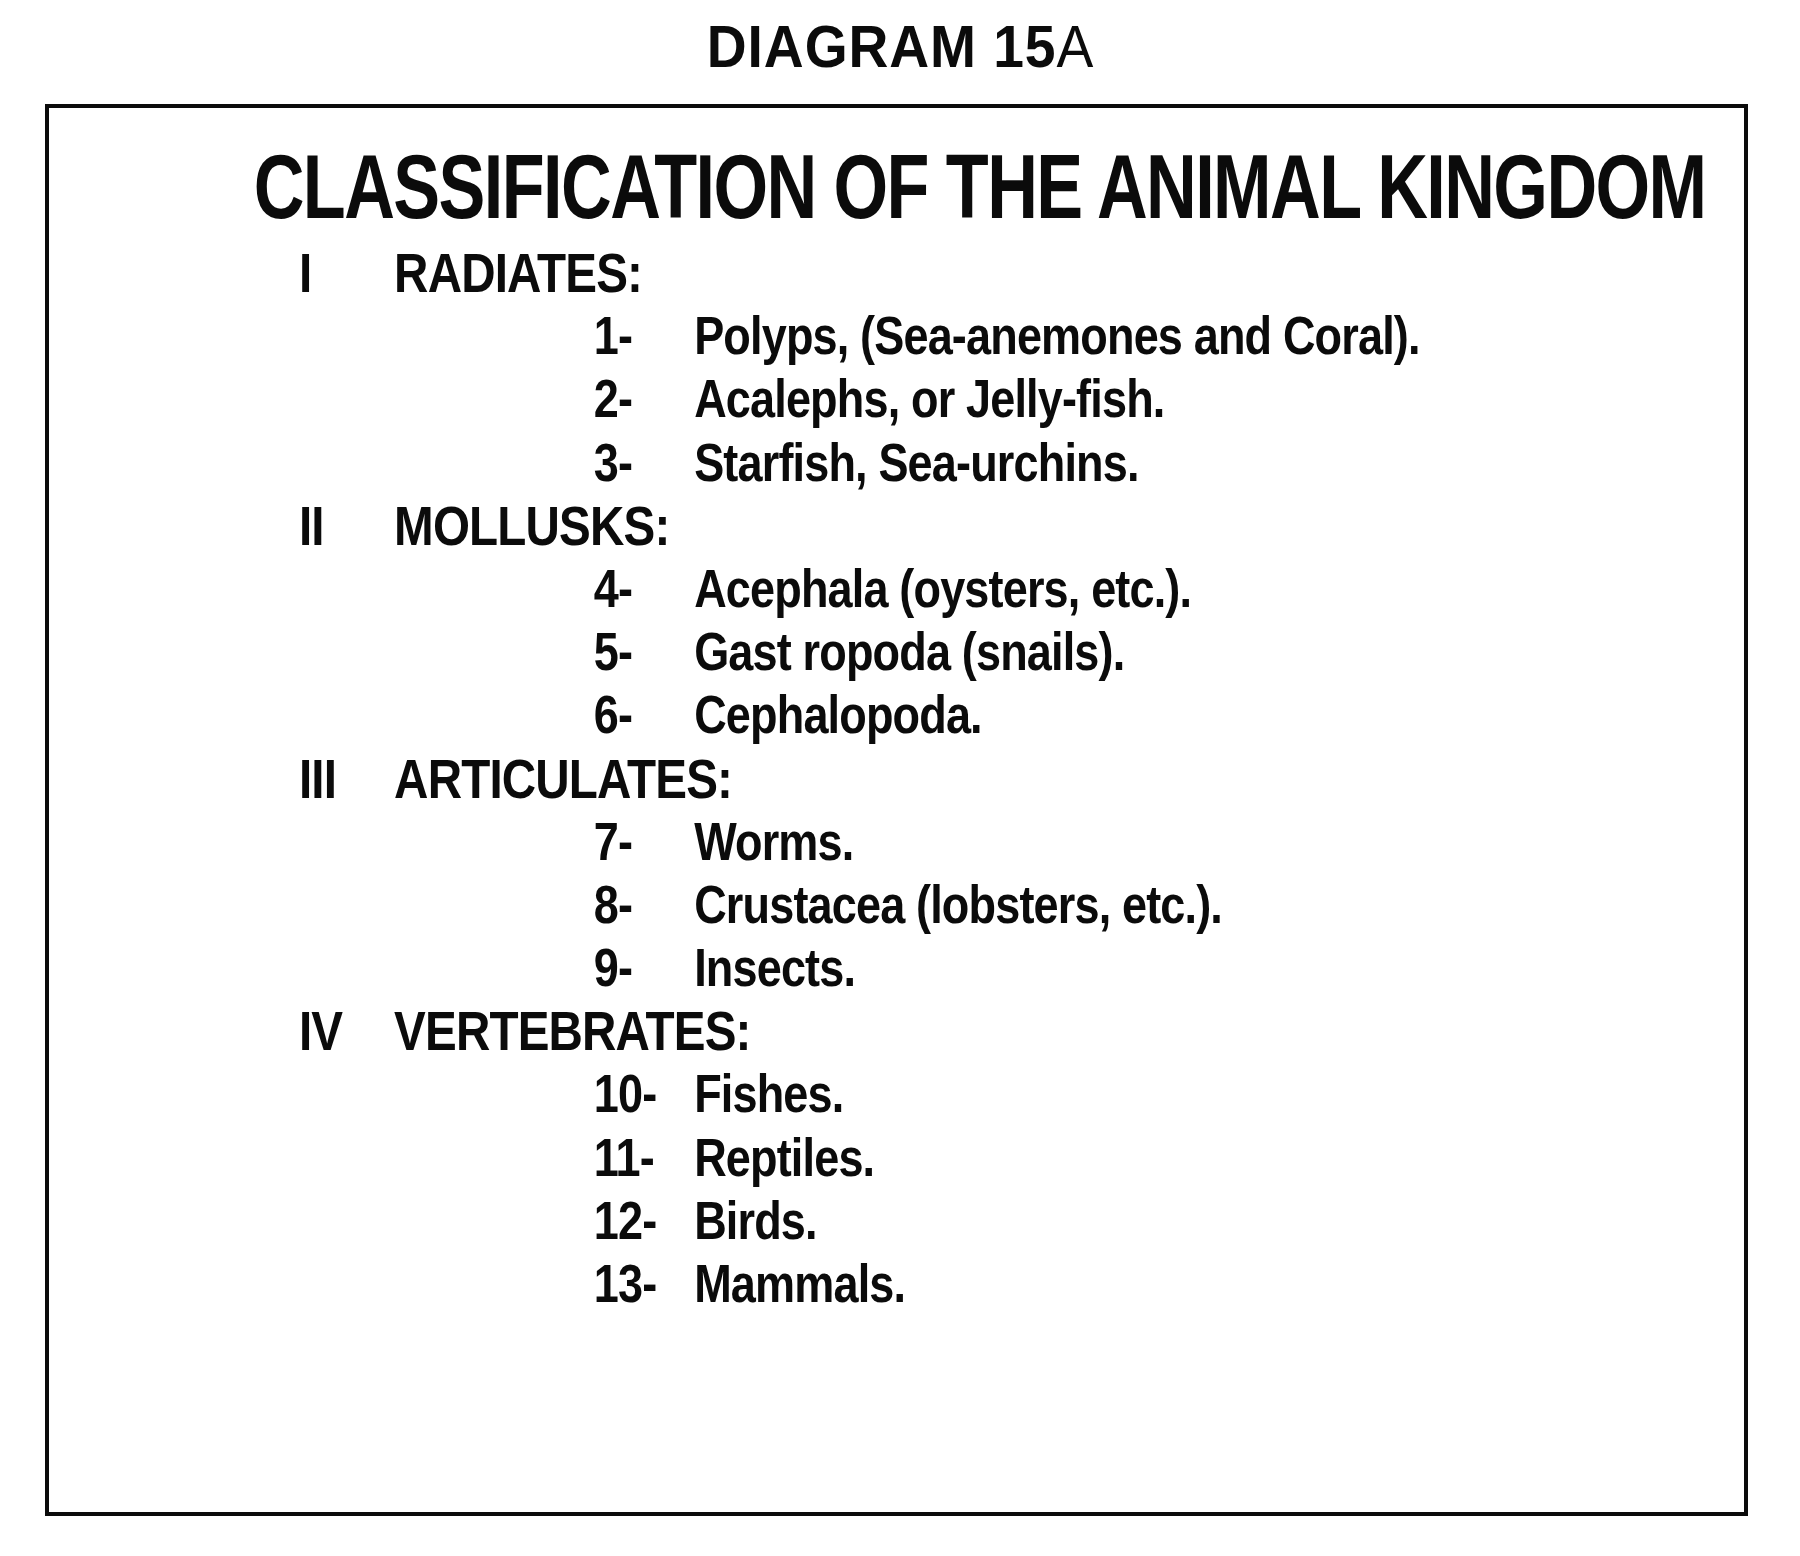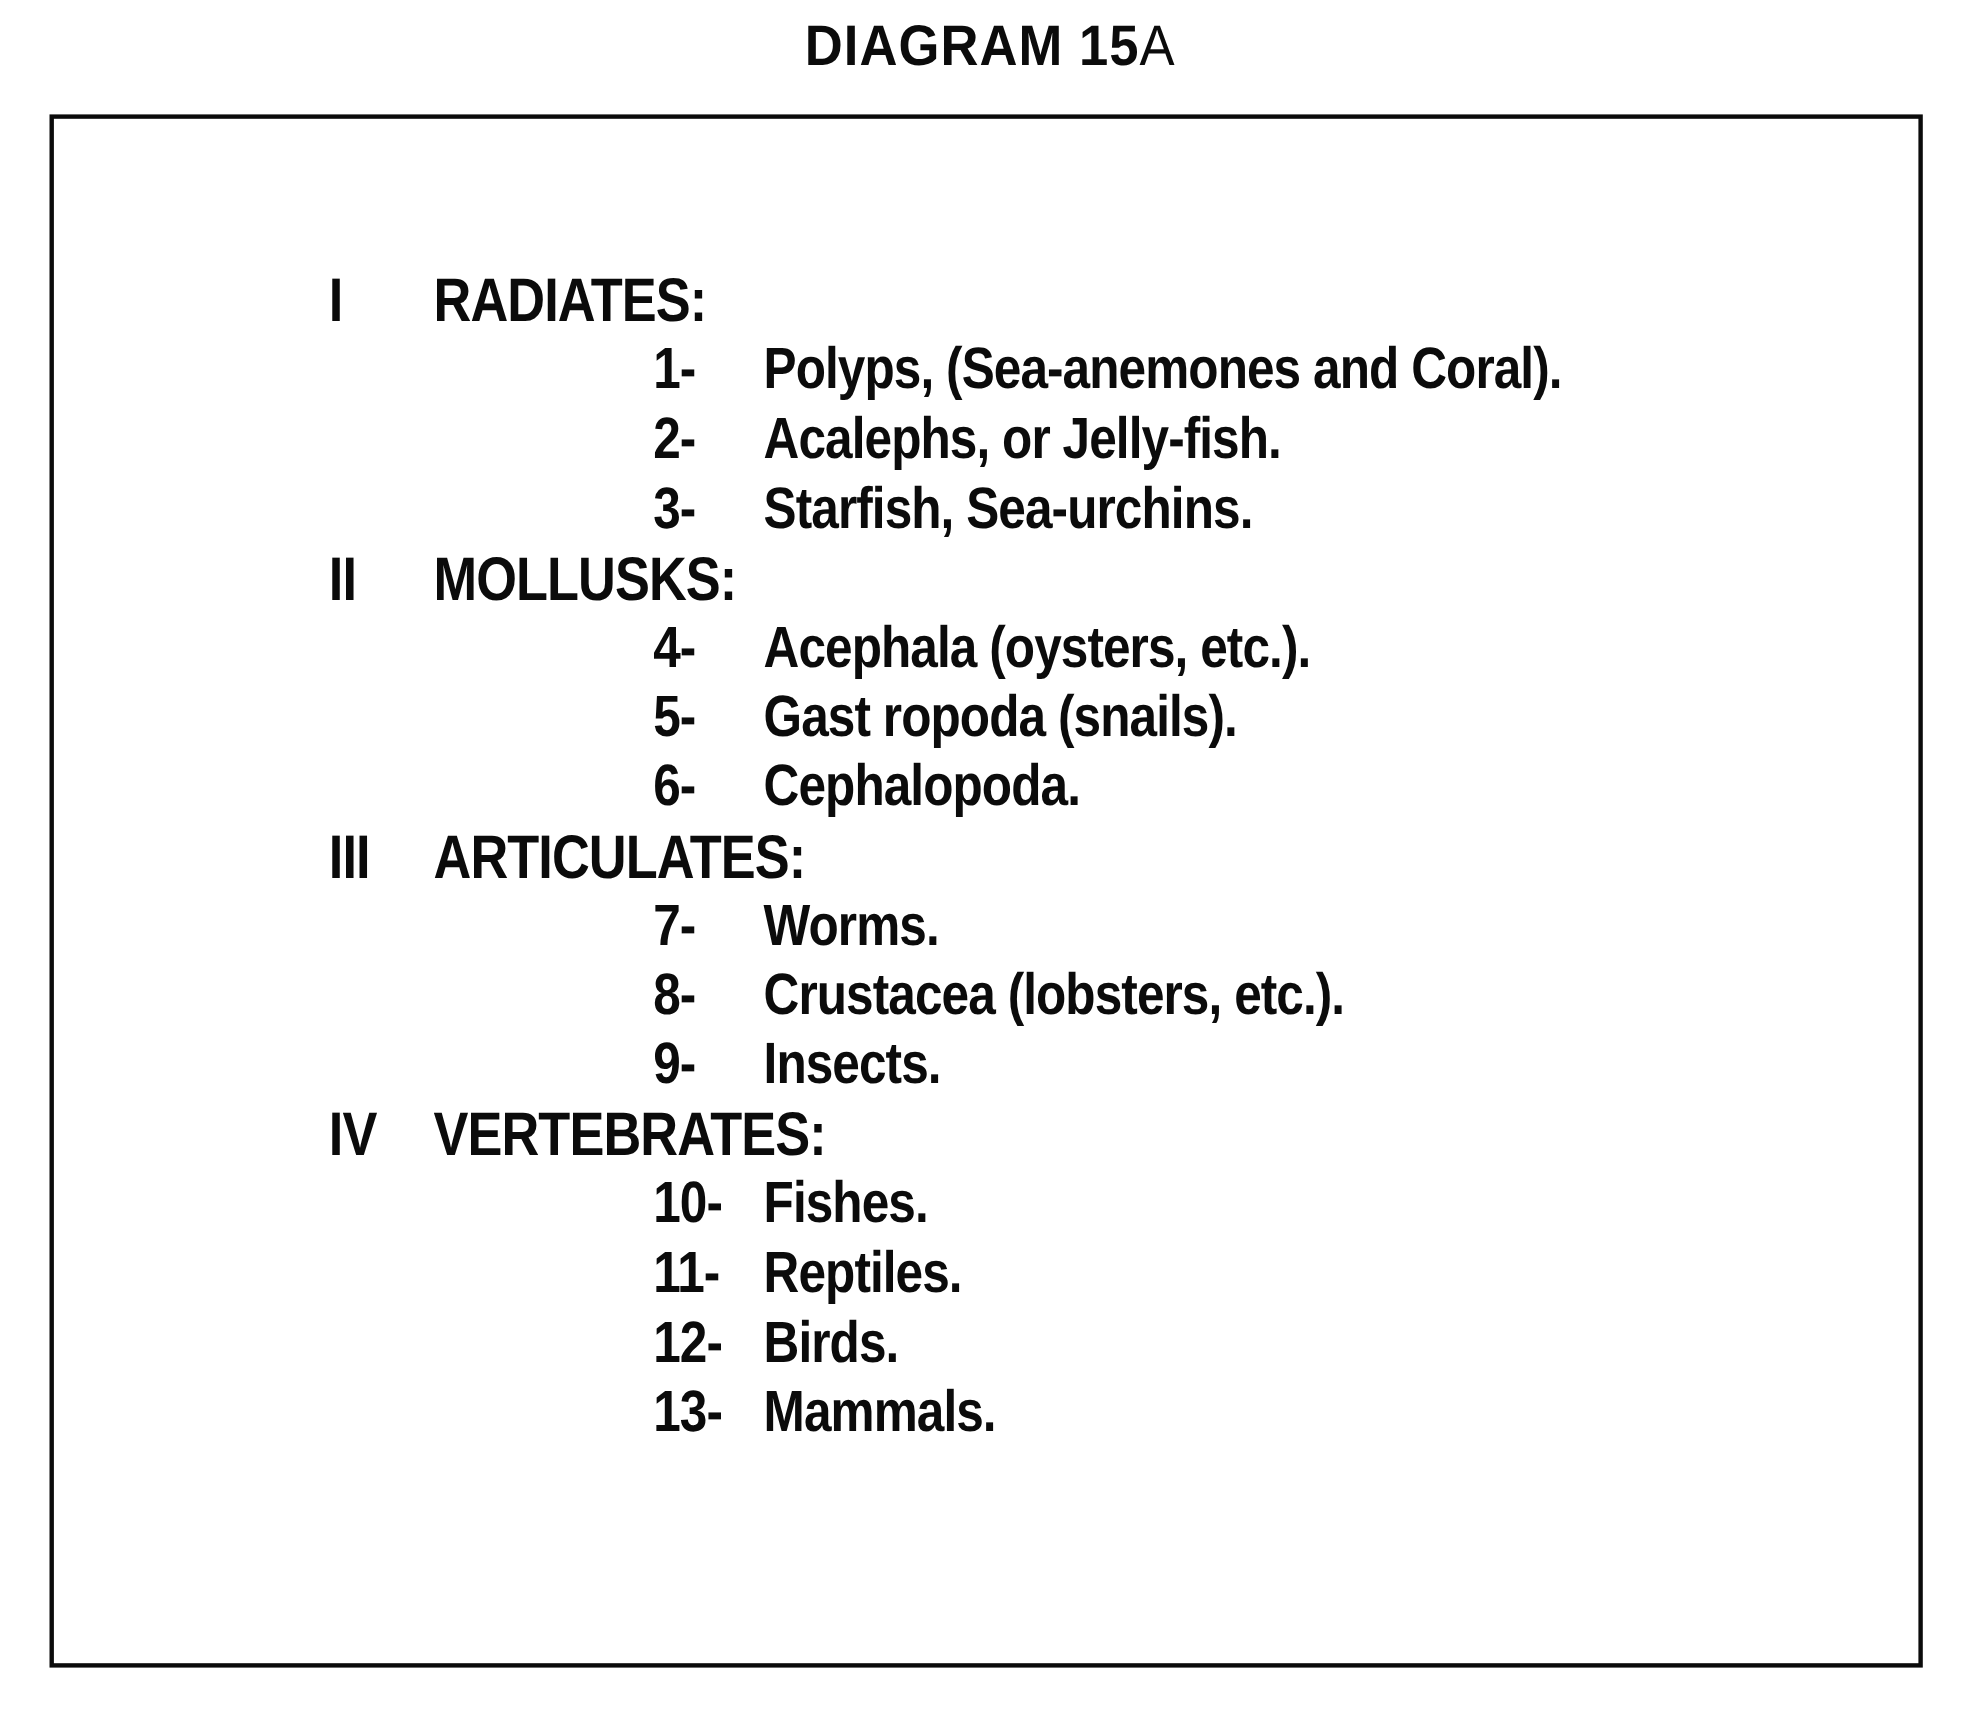--- a/index.html
+++ b/index.html
@@ -9,21 +9,21 @@
     color: #0b0b0b;
     font-family: "Liberation Sans", sans-serif;
     position: relative;
     overflow: hidden;
   }
 
   
   .caption {
     position: absolute; top: 14px; left: 0; width: 100%;
     text-align: center;
-    font-size: 52px; font-weight: 700;
+    font-size: 60px; font-weight: 700;
     line-height: 1.1;
     white-space: nowrap;
   }
   .caption-inner { display: inline-block; transform: scaleX(0.92); letter-spacing: 1px; }
   .caption .suffix { font-weight: 400; letter-spacing: 0; }
 
   
   .frame {
     position: absolute;
     left: 45px; top: 104px;
@@ -61,20 +61,23 @@
   .row.i .text    { left: 759px; font-size: 53px; }
 </style>
 </head>
 <body>
 
 <div class="caption">
   <span class="caption-inner"><span>DIAGRAM 15</span><span class="suffix">A</span></span>
 </div>
 
 <div class="frame">
+  <div class="title">
+    <span class="title-inner">CLASSIFICATION OF THE ANIMAL KINGDOM</span>
+  </div>
 
   <div class="rows">
 
     <div class="row g">
       <span class="numeral">I</span>
       <span class="label">RADIATES:</span>
     </div>
     <div class="row i">
       <span class="num">1-</span>
       <span class="text">Polyps, (Sea-anemones and Coral).</span>

